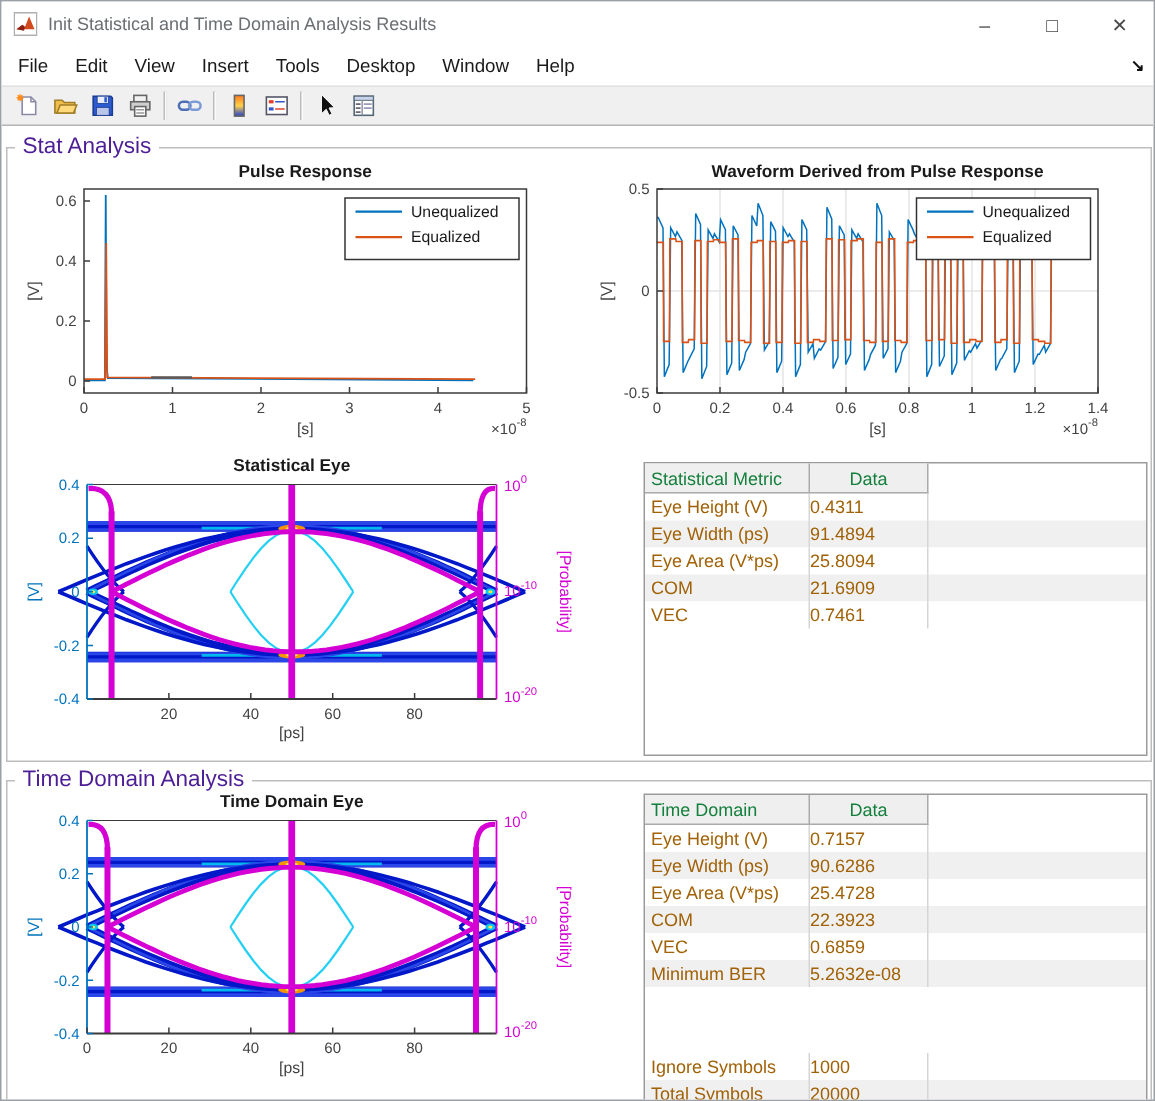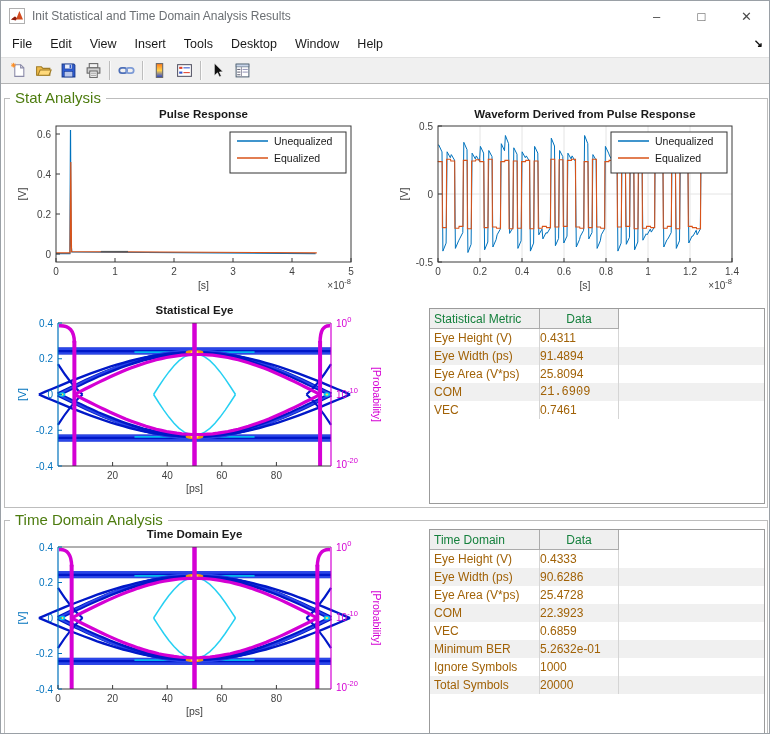--- a/index.html
+++ b/index.html
@@ -21,21 +21,21 @@
            border-top:1px solid #e2e2e2;border-bottom:1px solid #b4b4b4;box-sizing:border-box;
            display:flex;align-items:center;padding-left:5px;}
   .tb-btn{width:23px;height:22px;display:flex;align-items:center;justify-content:center;border:1px solid transparent;}
   .tb-btn svg{width:17px;height:17px;display:block;}
   .tb-sep{width:1px;height:19px;background:#bdbdbd;border-right:1px solid #fbfbfb;margin:0 3px;}
   
   .panel{position:absolute;border:1px solid #bdbdbd;background:transparent;}
   #panel-stat{left:3px;top:97px;width:762px;height:408px;}
   #panel-time{left:3px;top:519px;width:762px;height:214px;border-bottom:none;}
   .panel-title{position:absolute;top:-10px;left:5px;background:#fff;padding:0 5px;
-               font-size:15px;color:#4d7c0f;white-space:nowrap;}
+               font-size:15px;color:#4c1d95;white-space:nowrap;}
   
   .chart{position:absolute;}
   #chart-pulse{left:8px;top:104px;width:372px;height:196px;}
   #chart-waveform{left:390px;top:104px;width:372px;height:196px;}
   #chart-stat-eye{left:8px;top:298px;width:412px;height:204px;}
   #chart-time-eye{left:8px;top:522px;width:412px;height:204px;}
   svg{font-family:"Liberation Sans",sans-serif;}
   
   .uitable{position:absolute;border:1px solid #9b9b9b;background:#fff;box-sizing:border-box;}
   #table-stat{left:428px;top:307px;width:336px;height:196px;}
@@ -398,57 +398,57 @@
       <div class="t-row" style="background: rgb(240, 240, 240);">
         <div class="t-cell al" style="width: 110px;">Eye Width (ps)</div>
         <div class="t-cell ar" style="width: 79px;">91.4894</div>
       </div>
       <div class="t-row" style="background: rgb(255, 255, 255);">
         <div class="t-cell al" style="width: 110px;">Eye Area (V*ps)</div>
         <div class="t-cell ar" style="width: 79px;">25.8094</div>
       </div>
       <div class="t-row" style="background: rgb(240, 240, 240);">
         <div class="t-cell al" style="width: 110px;">COM</div>
-        <div class="t-cell ar" style="width: 79px; font-family: Liberation Mono, monospace;">21.6909</div>
+        <div class="t-cell ar" style="width: 79px;">21.6909</div>
       </div>
       <div class="t-row" style="background: rgb(255, 255, 255);">
         <div class="t-cell al" style="width: 110px;">VEC</div>
         <div class="t-cell ar" style="width: 79px;">0.7461</div>
       </div>
     </div>
   <div id="table-time" class="uitable">
       <div class="t-row">
         <div class="t-hcell al" style="width: 110px;">Time Domain Metric</div>
         <div class="t-hcell ac" style="width: 79px;">Data</div>
       </div>
       <div class="t-row" style="background: rgb(255, 255, 255);">
         <div class="t-cell al" style="width: 110px;">Eye Height (V)</div>
-        <div class="t-cell ar" style="width: 79px;">0.4333</div>
+        <div class="t-cell ar" style="width: 79px;">0.7157</div>
       </div>
       <div class="t-row" style="background: rgb(240, 240, 240);">
         <div class="t-cell al" style="width: 110px;">Eye Width (ps)</div>
         <div class="t-cell ar" style="width: 79px;">90.6286</div>
       </div>
       <div class="t-row" style="background: rgb(255, 255, 255);">
         <div class="t-cell al" style="width: 110px;">Eye Area (V*ps)</div>
         <div class="t-cell ar" style="width: 79px;">25.4728</div>
       </div>
       <div class="t-row" style="background: rgb(240, 240, 240);">
         <div class="t-cell al" style="width: 110px;">COM</div>
         <div class="t-cell ar" style="width: 79px;">22.3923</div>
       </div>
       <div class="t-row" style="background: rgb(255, 255, 255);">
         <div class="t-cell al" style="width: 110px;">VEC</div>
         <div class="t-cell ar" style="width: 79px;">0.6859</div>
       </div>
       <div class="t-row" style="background: rgb(240, 240, 240);">
         <div class="t-cell al" style="width: 110px;">Minimum BER</div>
-        <div class="t-cell ar" style="width: 79px;">5.2632e-01</div>
-      </div>
-      <div class="t-row" style="background: rgb(255, 255, 255);">
+        <div class="t-cell ar" style="width: 79px;">5.2632e-08</div>
+      </div>
+      <div class="t-row" style="background: rgb(255, 255, 255); margin-top: 44px;">
         <div class="t-cell al" style="width: 110px;">Ignore Symbols</div>
         <div class="t-cell ar" style="width: 79px;">1000</div>
       </div>
       <div class="t-row" style="background: rgb(240, 240, 240);">
         <div class="t-cell al" style="width: 110px;">Total Symbols</div>
         <div class="t-cell ar" style="width: 79px;">20000</div>
       </div>
     </div>
 
 </div>

